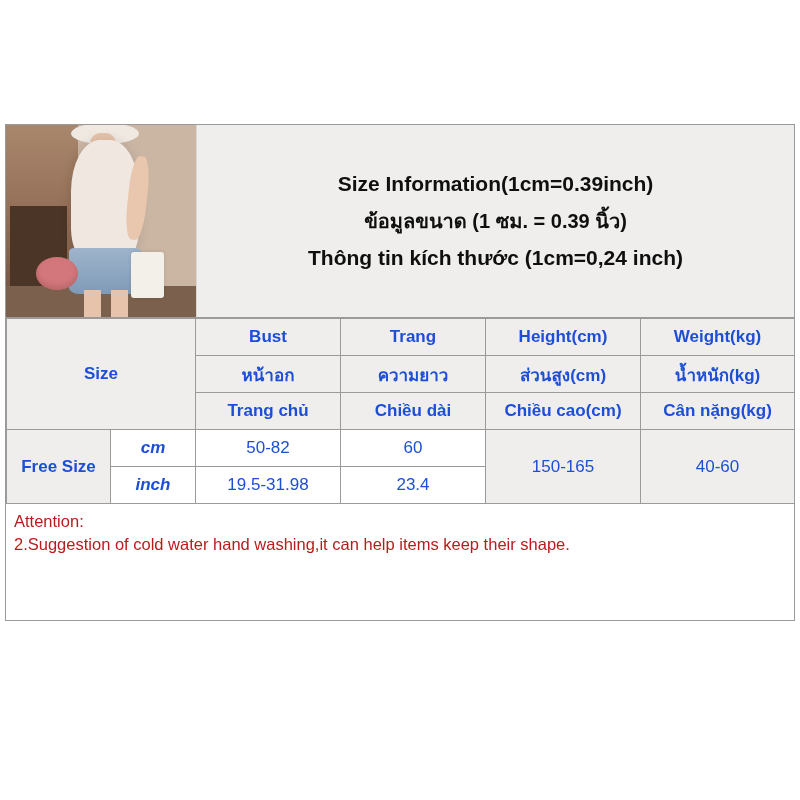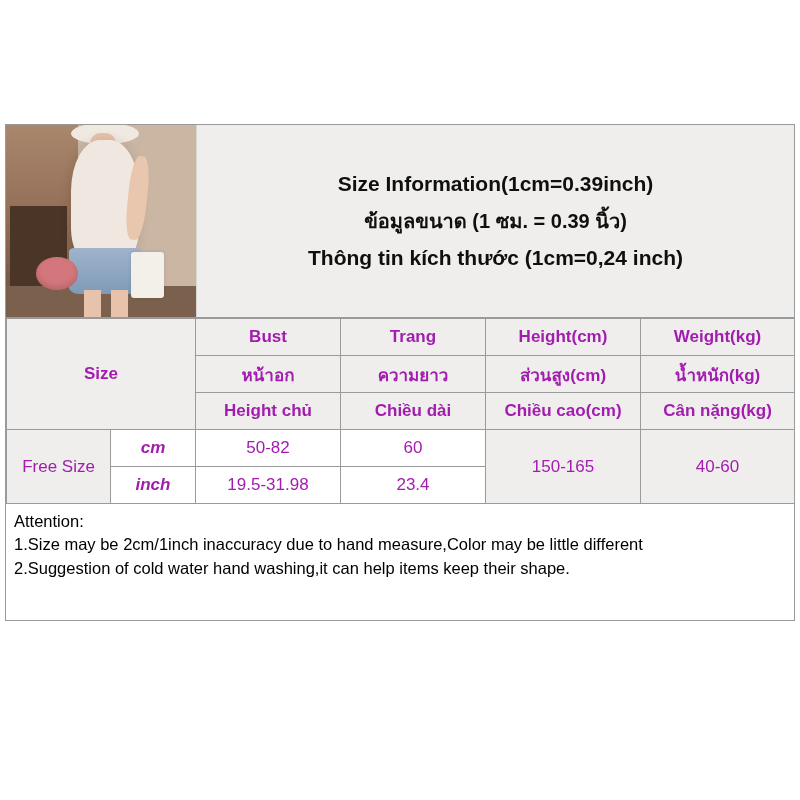--- a/index.html
+++ b/index.html
@@ -130,36 +130,36 @@
   
   table.size-table {
     border-collapse: collapse;
     width: 100%;
     table-layout: fixed;
   }
   table.size-table td {
     border: 1px solid #9a9a9a;
     text-align: center;
     font-size: 17px;
-    color: #a21caf;
+    color: #1d4ed8;
     padding: 0;
     height: 36px;
   }
   td.hd {
     background: #efeeec;
     font-weight: bold;
   }
   td.size-label {
     background: #efeeec;
     font-weight: bold;
     font-size: 26px;
   }
   td.freesize {
     background: #efeeec;
-    font-weight: normal;
+    font-weight: bold;
     font-size: 17px;
   }
   td.unit {
     background: #ffffff;
     font-weight: bold;
     font-size: 17px;
     font-style: italic;
   }
   td.val {
     background: #ffffff;
@@ -176,21 +176,21 @@
   col.c4 { width: 145px; }
   col.c5 { width: 155px; }
   col.c6 { width: 154px; }
 
   
   .attention {
     flex: 1;
     padding: 6px 8px 4px 8px;
     font-size: 16.5px;
     line-height: 1.42;
-    color: #000000;
+    color: #b91c1c;
     background: #ffffff;
   }
   .attention p { margin: 0; }
 </style>
 </head>
 <body>
 
 <div id="page">
   <div class="sheet">
 
@@ -235,21 +235,21 @@
           <td class="hd">Height(cm)</td>
           <td class="hd">Weight(kg)</td>
         </tr>
         <tr>
           <td class="hd">หน้าอก</td>
           <td class="hd">ความยาว</td>
           <td class="hd">ส่วนสูง(cm)</td>
           <td class="hd">น้ำหนัก(kg)</td>
         </tr>
         <tr>
-          <td class="hd">Height chủ</td>
+          <td class="hd">Trang chủ</td>
           <td class="hd">Chiều dài</td>
           <td class="hd">Chiều cao(cm)</td>
           <td class="hd">Cân nặng(kg)</td>
         </tr>
         <tr>
           <td class="freesize" rowspan="2">Free Size</td>
           <td class="unit">cm</td>
           <td class="val">50-82</td>
           <td class="val">60</td>
           <td class="val-merged" rowspan="2">150-165</td>
@@ -258,18 +258,17 @@
         <tr>
           <td class="unit">inch</td>
           <td class="val">19.5-31.98</td>
           <td class="val">23.4</td>
         </tr>
       </tbody>
     </table>
 
     <div class="attention">
       <p>Attention:</p>
-      <p>1.Size may be 2cm/1inch inaccuracy due to hand measure,Color may be little different</p>
       <p>2.Suggestion of cold water hand washing,it can help items keep their shape.</p>
     </div>
 
   </div>
 </div>
 
 </body></html>

